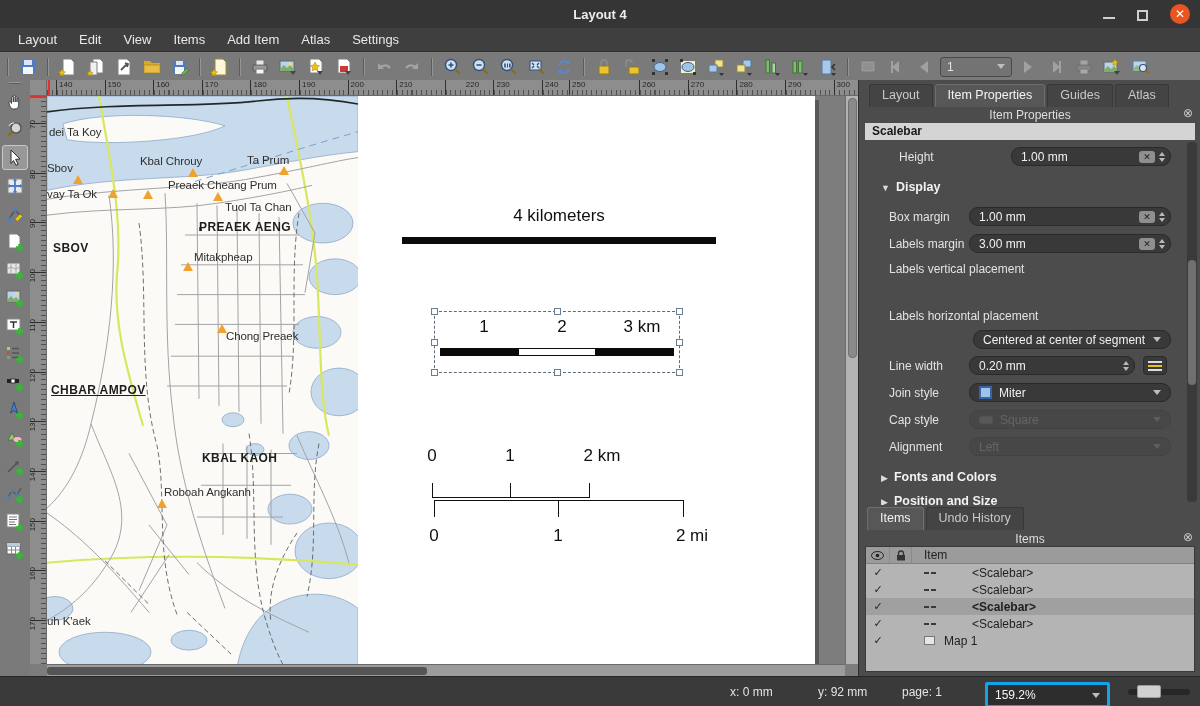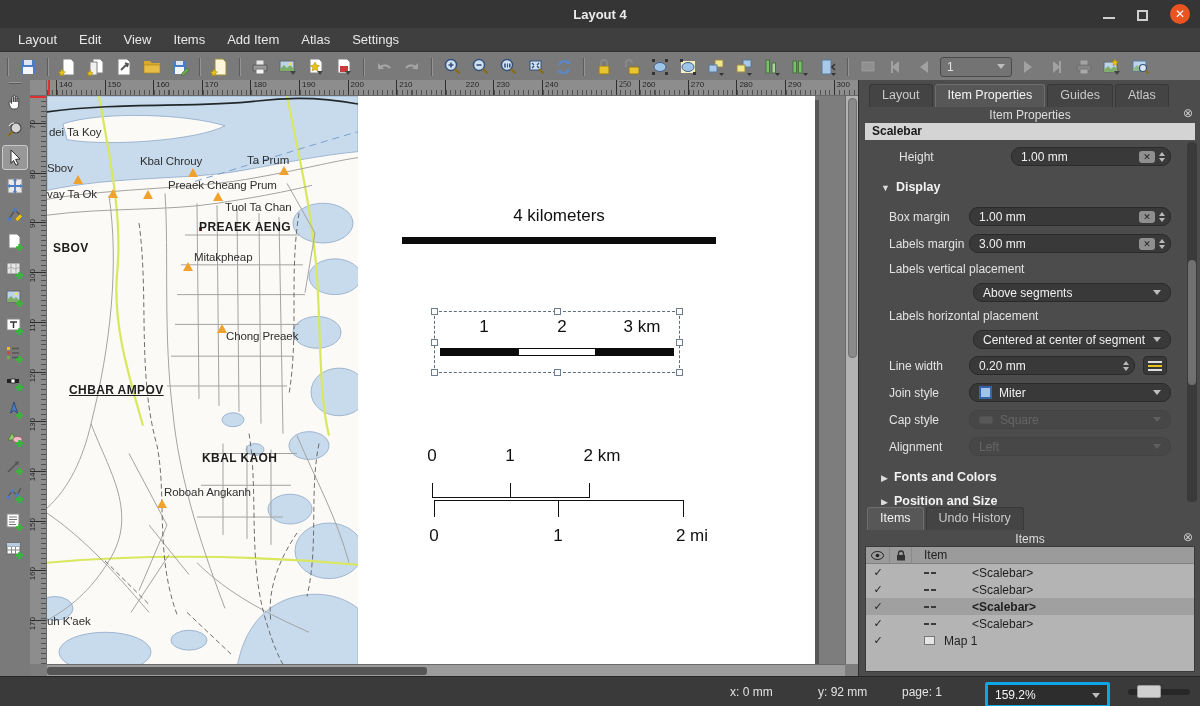--- a/index.html
+++ b/index.html
@@ -560,21 +560,21 @@
       <span class="rt-lab" style="left: 57.6px;">150</span>
       <span class="rt-lab" style="left: 106.2px;">160</span>
       <span class="rt-lab" style="left: 154.8px;">170</span>
       <span class="rt-lab" style="left: 203.4px;">180</span>
       <span class="rt-lab" style="left: 252px;">190</span>
       <span class="rt-lab" style="left: 300.6px;">200</span>
       <span class="rt-lab" style="left: 349.2px;">210</span>
       <span class="rt-lab" style="left: 397.8px; padding-left: 20px;">220</span>
       <span class="rt-lab" style="left: 446.4px;">230</span>
       <span class="rt-lab" style="left: 495px;">240</span>
-      <span class="rt-lab" style="left: 569px; font-family: Liberation Serif, serif;">250</span>
+      <span class="rt-lab" style="left: 522px;">250</span>
       <span class="rt-lab" style="left: 592.2px;">260</span>
       <span class="rt-lab" style="left: 640.8px;">270</span>
       <span class="rt-lab" style="left: 689.4px;">280</span>
       <span class="rt-lab" style="left: 738px;">290</span>
       <span class="rt-lab" style="left: 786.6px;">300</span>
     </div>
 </div>
 <div class="ruler-left">
   <div class="minor"></div>
   <div class="redmark-v"></div>
@@ -694,21 +694,21 @@
         <span class="map-label" style="left: 0px; top: 66px;">Sbov</span>
         <span class="map-label" style="left: 0px; top: 92px;">vay Ta Ok</span>
         <span class="map-label" style="left: 93px; top: 59px;">Kbal Chrouy</span>
         <span class="map-label" style="left: 200px; top: 58px;">Ta Prum</span>
         <span class="map-label" style="left: 106px; top: 83px; margin-left: 15px;">Preaek Cheang Prum</span>
         <span class="map-label" style="left: 178px; top: 105px;">Tuol Ta Chan</span>
         <span class="map-label bold" style="left: 152px; top: 124px;">PREAEK AENG</span>
         <span class="map-label bold" style="left: 6px; top: 145px;">SBOV</span>
         <span class="map-label" style="left: 147px; top: 155px;">Mitakpheap</span>
         <span class="map-label" style="left: 179px; top: 234px;">Chong Preaek</span>
-        <span class="map-label bold underline" style="left: 22px; top: 287px;">CHBAR AMPOV</span>
+        <span class="map-label bold underline" style="left: 4px; top: 287px;">CHBAR AMPOV</span>
         <span class="map-label bold" style="left: 155px; top: 355px;">KBAL KAOH</span>
         <span class="map-label" style="left: 117px; top: 390px;">Roboah Angkanh</span>
         <span class="map-label" style="left: 0px; top: 519px;">uh K'aek</span>
       </div>
     <div>
 
     <span class="marker" style="left: 31px; top: 87px;"></span>
         <span class="marker" style="left: 66px; top: 101px;"></span>
         <span class="marker" style="left: 101px; top: 102px;"></span>
         <span class="marker" style="left: 146px; top: 80px;"></span>
@@ -816,24 +816,20 @@
     <div class="spin" style="left:110px;top:92px;width:202px">
       <span class="v">3.00 mm</span>
       <span class="clear">✕</span>
       <span class="spinner">
           <i class="up"></i>
           <i class="dn"></i>
         </span>
     </div>
 
     <span class="flab" style="left:30px;top:120px">Labels vertical placement</span>
-    <div class="combo" style="left:114px;top:141px;width:198px">
-      <span class="cv">Above segments</span>
-      <span class="caret"></span>
-    </div>
 
     <span class="flab" style="left:30px;top:167px">Labels horizontal placement</span>
     <div class="combo" style="left:114px;top:188px;width:198px">
       <span class="cv">Centered at center of segment</span>
       <span class="caret"></span>
     </div>
 
     <span class="flab" style="left:30px;top:217px">Line width</span>
     <div class="spin" style="left:110px;top:214px;width:166px">
       <span class="v">0.20 mm</span>

